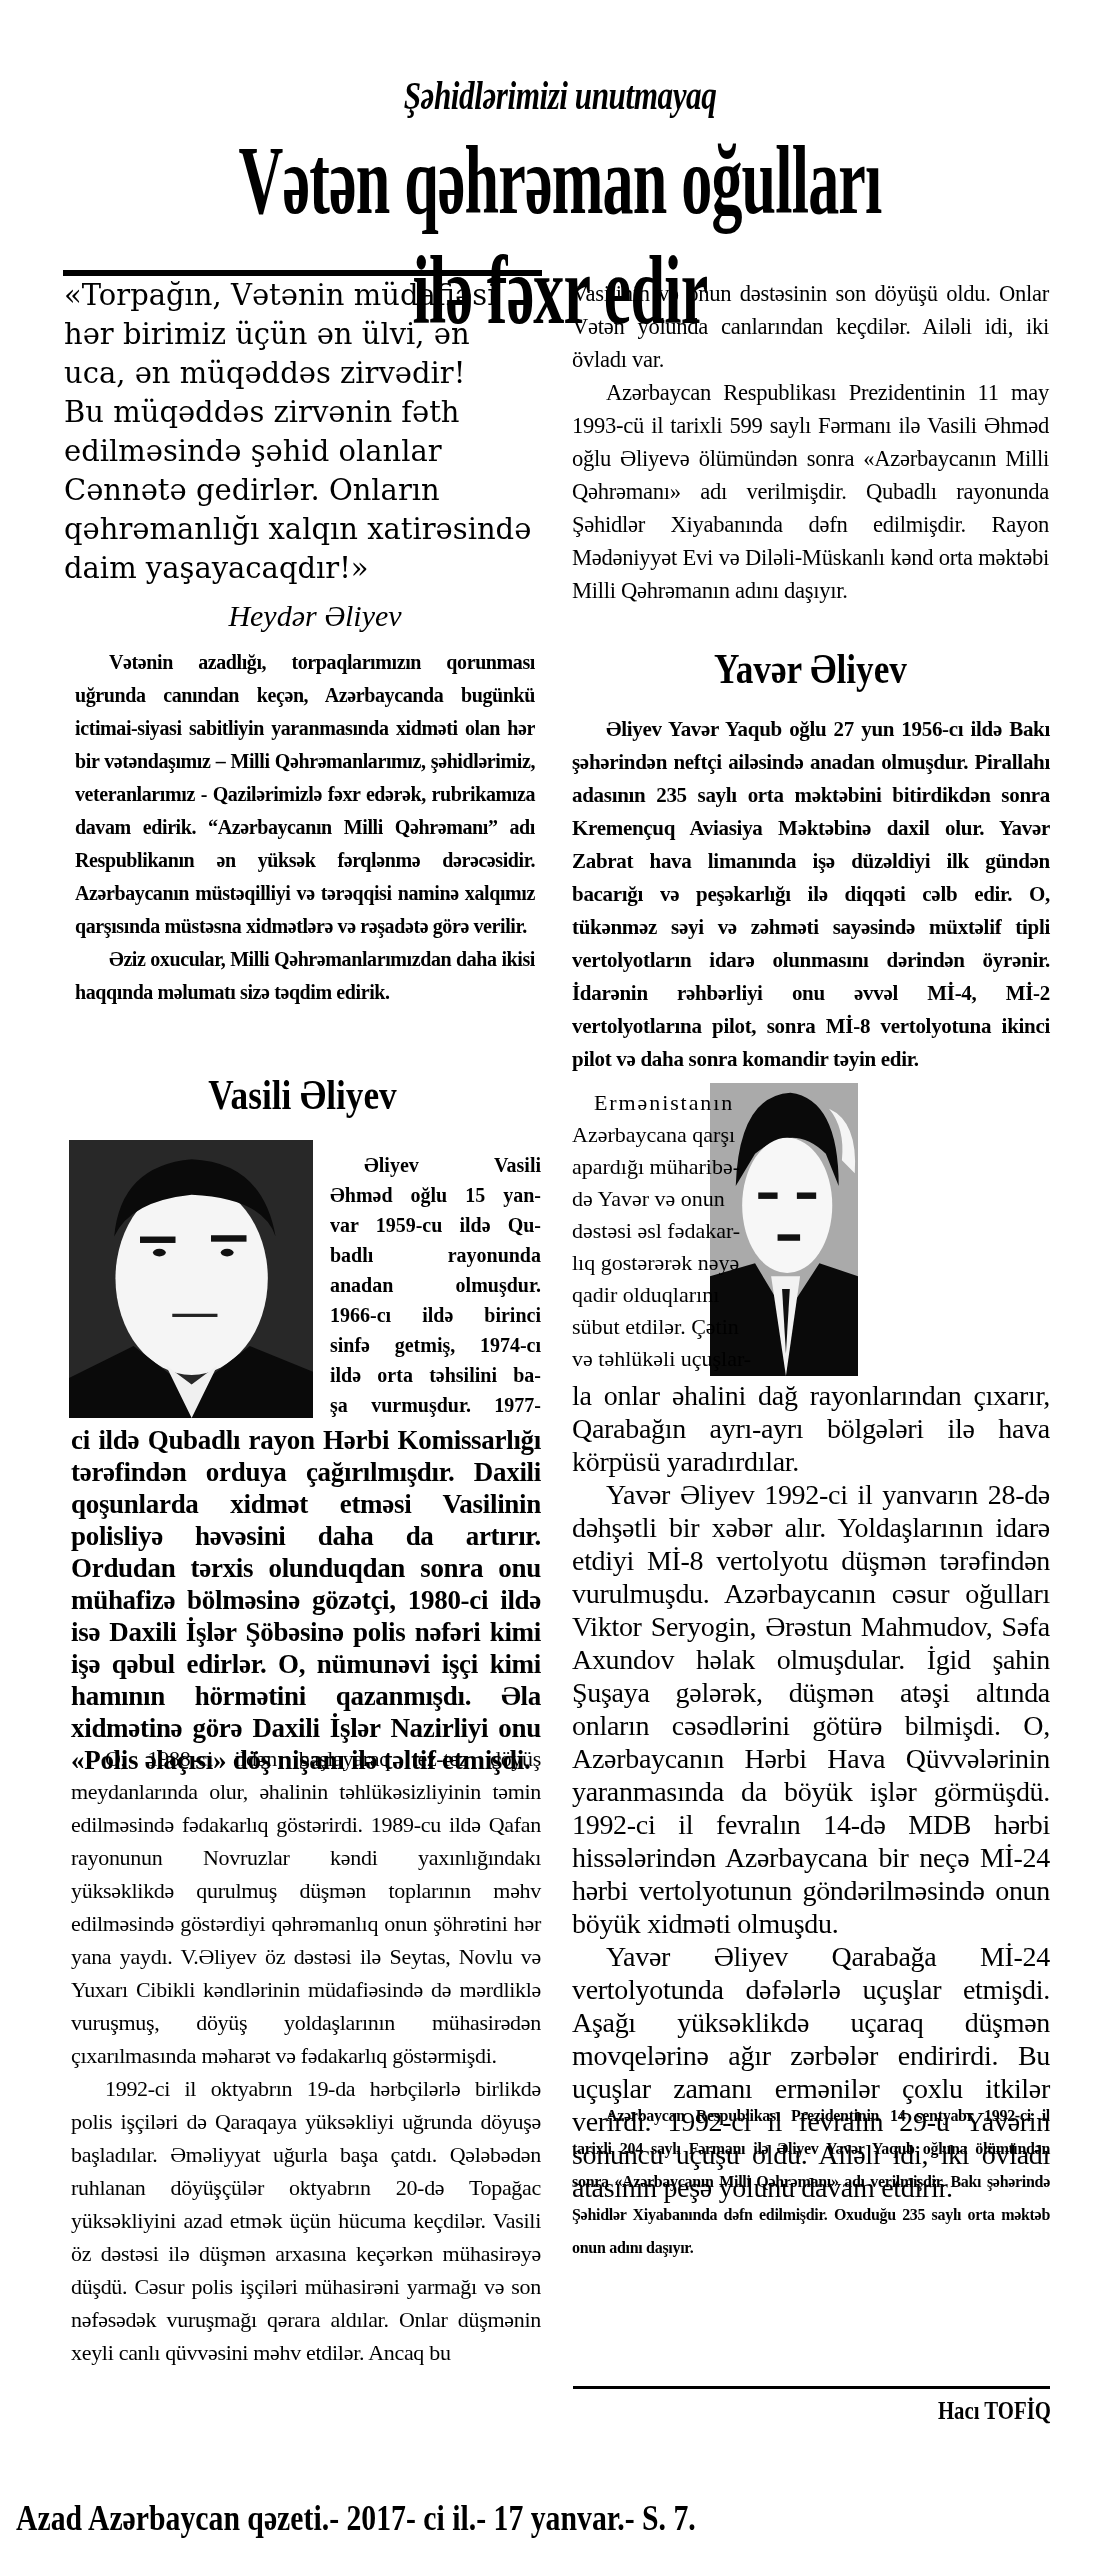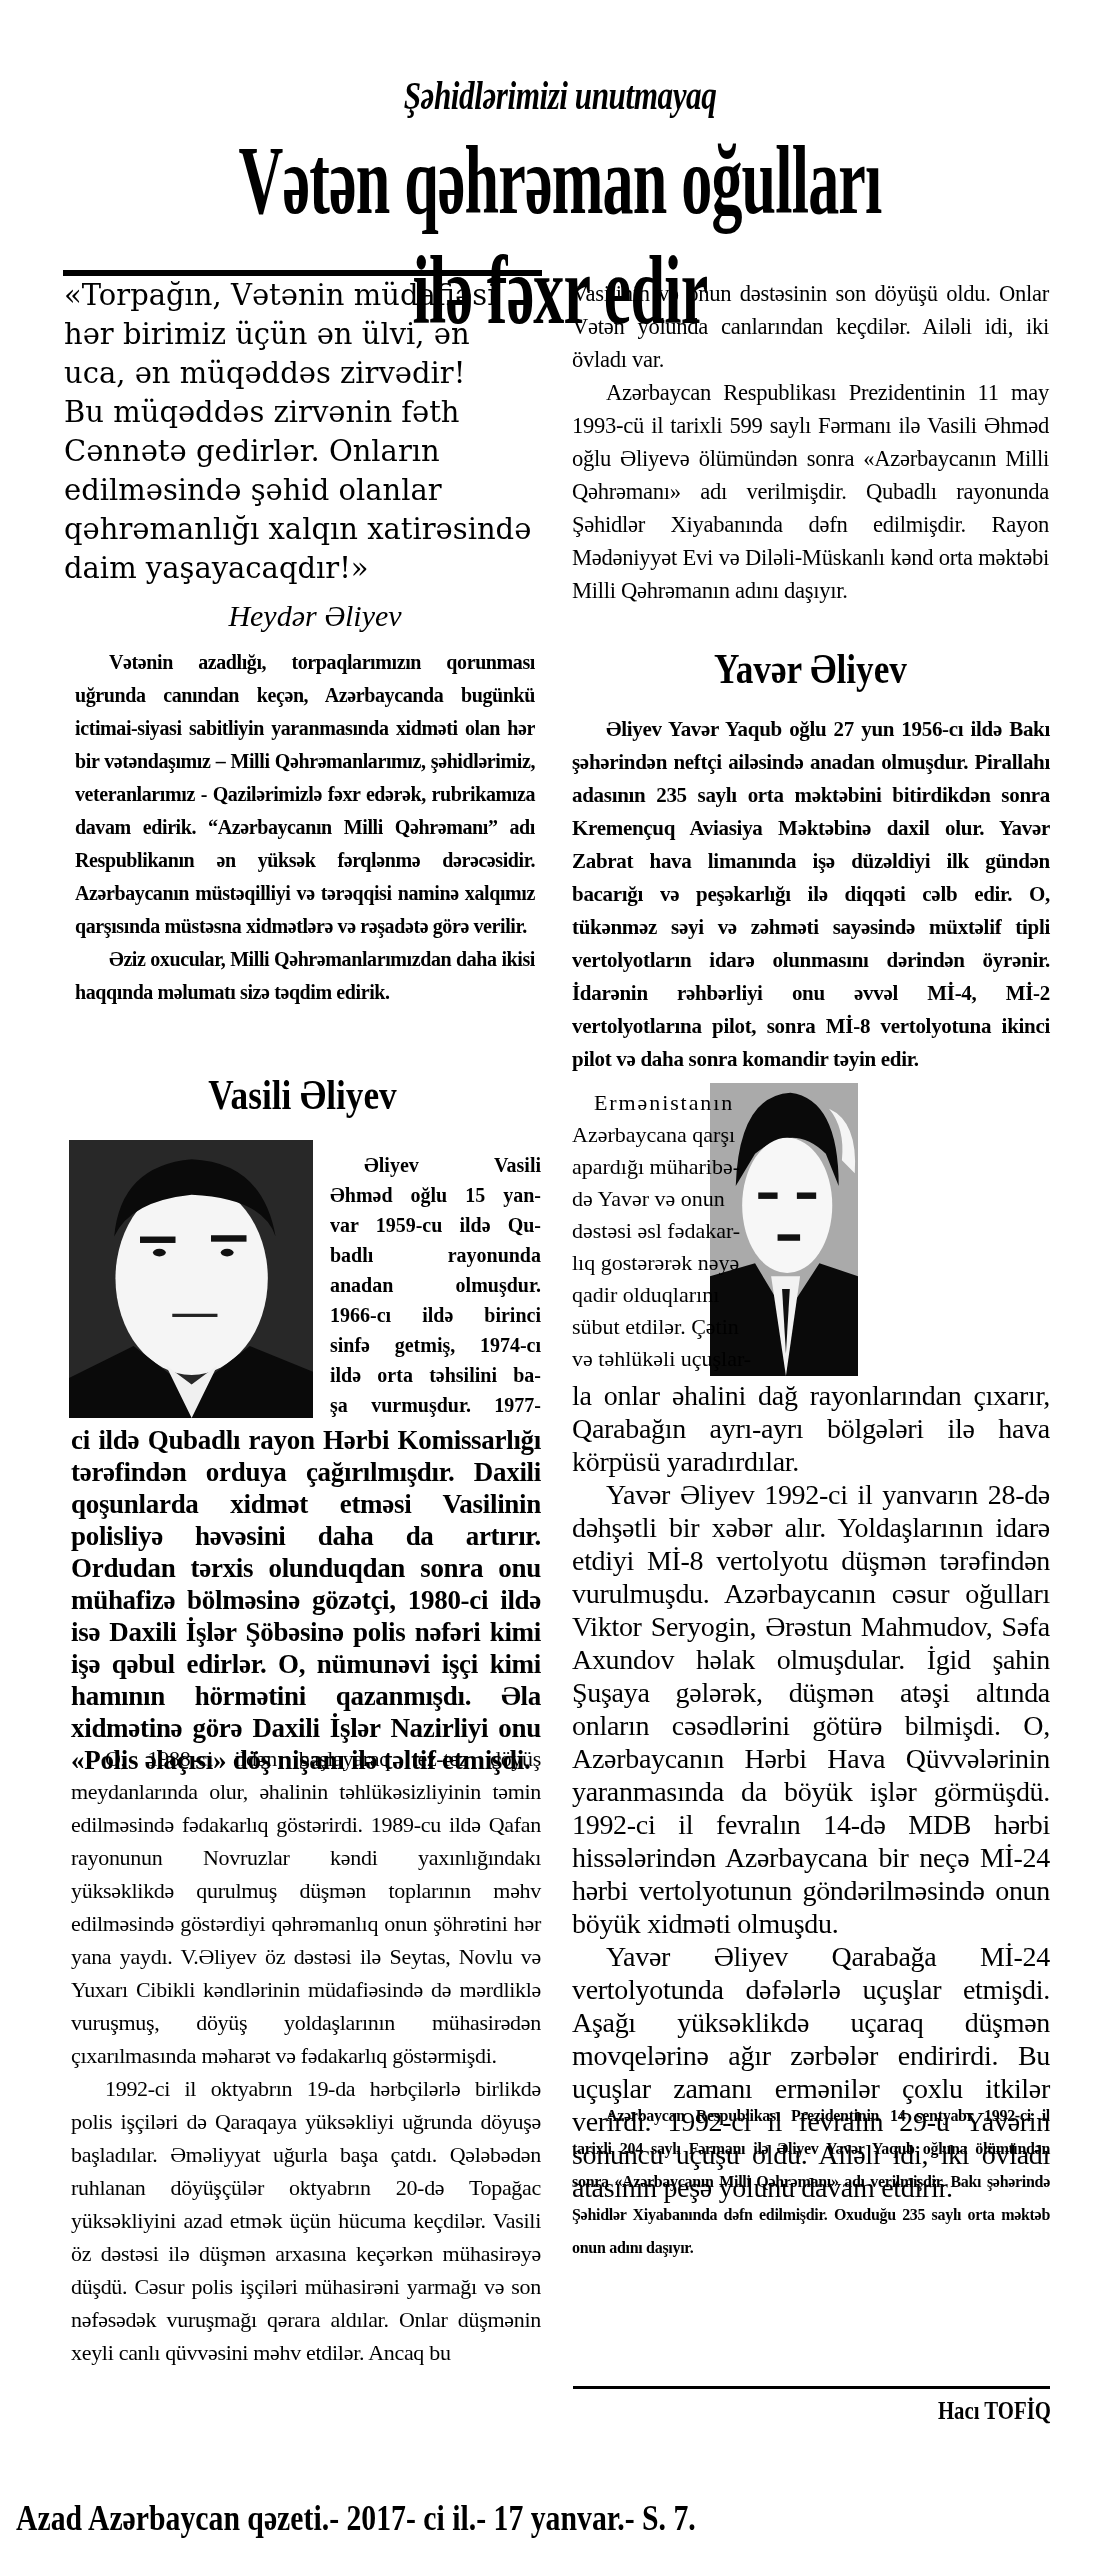--- a/index.html
+++ b/index.html
@@ -26,22 +26,22 @@
 
 <div class="abs kicker">Şəhidlərimizi unutmayaq</div>
 <div class="abs headline">Vətən qəhrəman oğulları ilə fəxr edir</div>
 <div class="abs rule" style="left:63px; top:270px; width:479px; height:5.8px;"></div>
 
 <div class="abs quote">
   <div>«Torpağın, Vətənin müdafiəsi</div>
   <div>hər birimiz üçün ən ülvi, ən</div>
   <div>uca, ən müqəddəs zirvədir!</div>
   <div>Bu müqəddəs zirvənin fəth</div>
+  <div>edilməsində şəhid olanlar</div>
   <div>Cənnətə gedirlər. Onların</div>
-  <div>edilməsində şəhid olanlar</div>
   <div>qəhrəmanlığı xalqın xatirəsində</div>
   <div>daim yaşayacaqdır!»</div>
 </div>
 <div class="abs quote-author">Heydər Əliyev</div>
 
 <div class="abs col bold" style="left:75px; top:646px; width:460px; font-size:20px; line-height:33px; letter-spacing:-0.4px;">
   <p>Vətənin azadlığı, torpaqlarımızın qorunması uğrunda canından keçən, Azərbaycanda bugünkü ictimai-siyasi sabitliyin yaranmasında xidməti olan hər bir vətəndaşımız – Milli Qəhrəmanlarımız, şəhidlərimiz, veteranlarımız - Qazilərimizlə fəxr edərək, rubrikamıza davam edirik. “Azərbaycanın Milli Qəhrəmanı” adı Respublikanın ən yüksək fərqlənmə dərəcəsidir. Azərbaycanın müstəqilliyi və tərəqqisi naminə xalqımız qarşısında müstəsna xidmətlərə və rəşadətə görə verilir.</p>
   <p>Əziz oxucular, Milli Qəhrəmanlarımızdan daha ikisi haqqında məlumatı sizə təqdim edirik.</p>
 </div>
 

